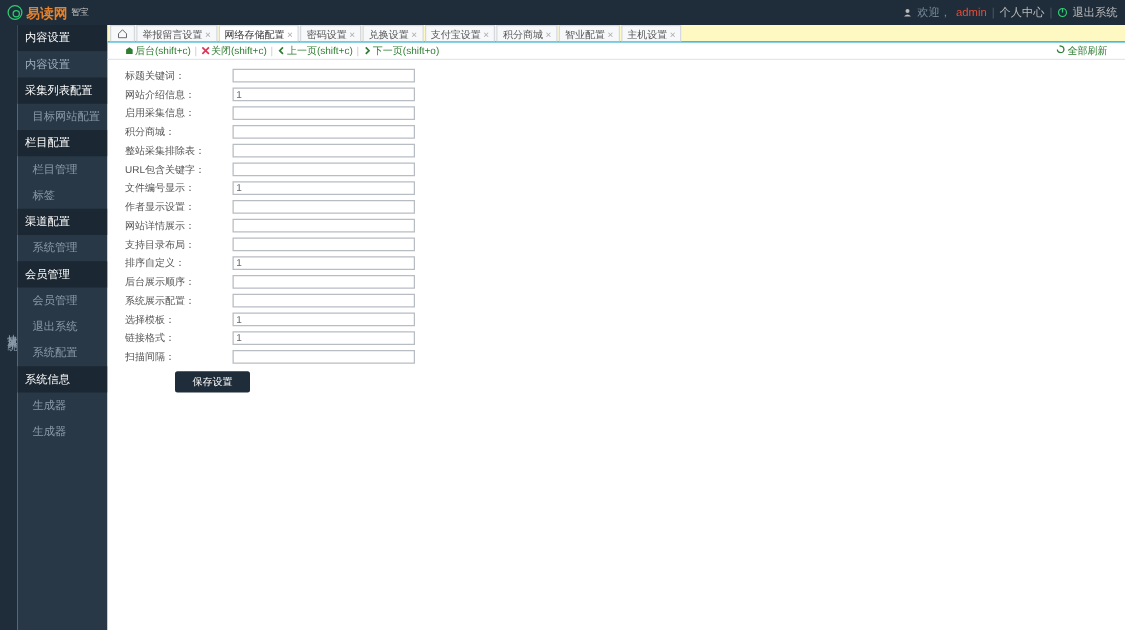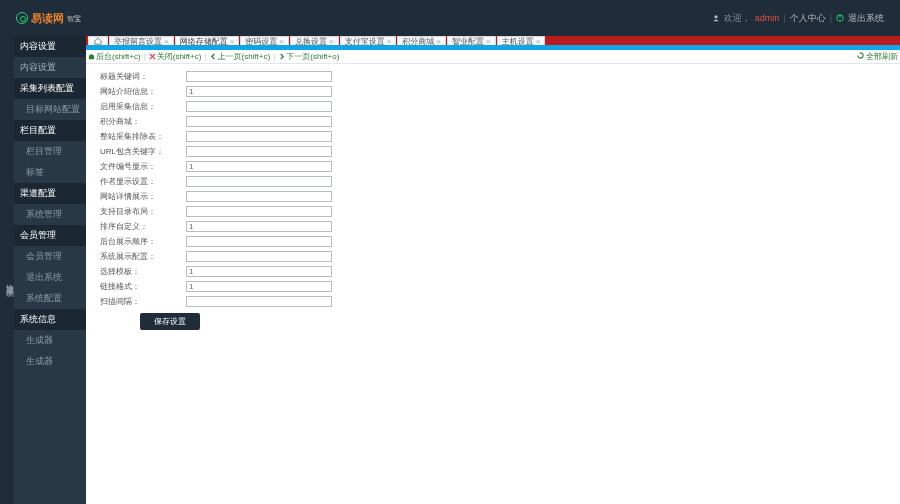--- a/index.html
+++ b/index.html
@@ -1,42 +1,42 @@
 <!DOCTYPE html>
 <html><head>
 <meta charset="utf-8">
 <style>
 * { margin: 0; padding: 0; box-sizing: border-box; }
 body { font-family: "Microsoft YaHei", Arial, sans-serif; font-size: 10px; background: #fff; color: #333; overflow: hidden; }
-.topbar { height: 36px; background: #1f2d3a; display: flex; align-items: center; padding: 0 16px; color: #7a8a99; }
+.topbar { height: 20px; background: #1f2d3a; display: flex; align-items: center; padding: 0 6px; color: #7a8a99; }
 .logo-wrap { display: flex; align-items: center; gap: 3px; width: 80px; }
 .logo-icon { width: 12px; height: 12px; border: 1.5px solid #2ecc71; border-radius: 50%; position: relative; }
 .logo-icon::after { content: ""; position: absolute; left: 3px; top: 3px; width: 4px; height: 4px; border: 1px solid #2ecc71; border-radius: 50%; }
 .logo-text { font-size: 11px; color: #e6812b; font-weight: bold; }
 .logo-sub { font-size: 7px; color: #ccc; line-height: 7px; }
 .topbar-spacer { flex: 1; }
 .topbar-right { display: flex; align-items: center; gap: 4px; font-size: 9px; }
 .topbar-right .user { color: #e74c3c; }
 .topbar-right .sep { color: #4a5a68; }
 .topbar-right .link { color: #bbb; cursor: pointer; }
 .tr-icon { width: 8px; height: 8px; display: inline-block; }
 .main { display: flex; height: calc(100vh - 20px); }
 .leftcol { width: 14px; background: #1f2d3a; color: #8a9aa8; writing-mode: vertical-rl; text-orientation: upright; font-size: 8px; padding-top: 4px; letter-spacing: 1px; text-align: center; }
 .sidebar { width: 72px; background: #293846; display: flex; flex-direction: column; }
 .side-item { padding: 4px 6px; font-size: 9px; color: #a0b0be; cursor: pointer; }
 .side-item.l1 { background: #293846; }
 .side-item.l1.active, .side-item.l1.sel { background: #1b2732; color: #fff; }
 .side-item.l2 { padding-left: 12px; color: #8a9aa8; font-family: Liberation Serif, serif; }
 .content { flex: 1; display: flex; flex-direction: column; background: #fff; }
-.tabsbar { height: 14px; background: #b91c1c; border-bottom: 5px solid #0ea5e9; display: flex; align-items: stretch; padding: 0 2px; gap: 1px; }
+.tabsbar { height: 14px; background: #fef9c3; border-bottom: 1px solid #0ea5e9; display: flex; align-items: stretch; padding: 0 2px; gap: 1px; }
 .tab { display: flex; align-items: center; padding: 0 4px; font-size: 8px; background: #f7f8fa; border: 1px solid #d6dadf; border-bottom: none; color: #555; gap: 2px; cursor: pointer; }
 .tab.home { padding: 0 5px; }
 .tab.active { background: #fff; color: #333; }
 .tab .x { color: #aaa; font-size: 8px; }
-.toolbar { height: 14px; border-bottom: 1px solid #e3e6ea; display: flex; align-items: center; padding: 0 2px; font-size: 8px; gap: 3px; }
+.toolbar { height: 14px; border-bottom: 1px solid #e3e6ea; display: flex; align-items: center; padding: 0 14px; font-size: 8px; gap: 3px; }
 .tb-item { color: #2e7d32; display: inline-flex; align-items: center; gap: 1px; cursor: pointer; }
 .tb-sep { color: #ccc; }
 .tb-icon { width: 7px; height: 7px; display: inline-block; }
 .toolbar-spacer { flex: 1; }
 .tb-right { color: #2e7d32; cursor: pointer; }
 .formwrap { flex: 1; overflow: auto; padding: 6px 14px; }
 .frow { display: flex; align-items: center; margin-bottom: 3px; height: 12px; }
 .flabel { width: 86px; text-align: left; font-size: 8px; color: #555; padding-right: 4px; white-space: nowrap; overflow: hidden; }
 .finput { width: 146px; height: 11px; border: 1px solid #b8bdc4; font-size: 8px; padding: 0 2px; color: #666; background: #fff; }
 .btnrow { margin-top: 6px; margin-left: 0; }

